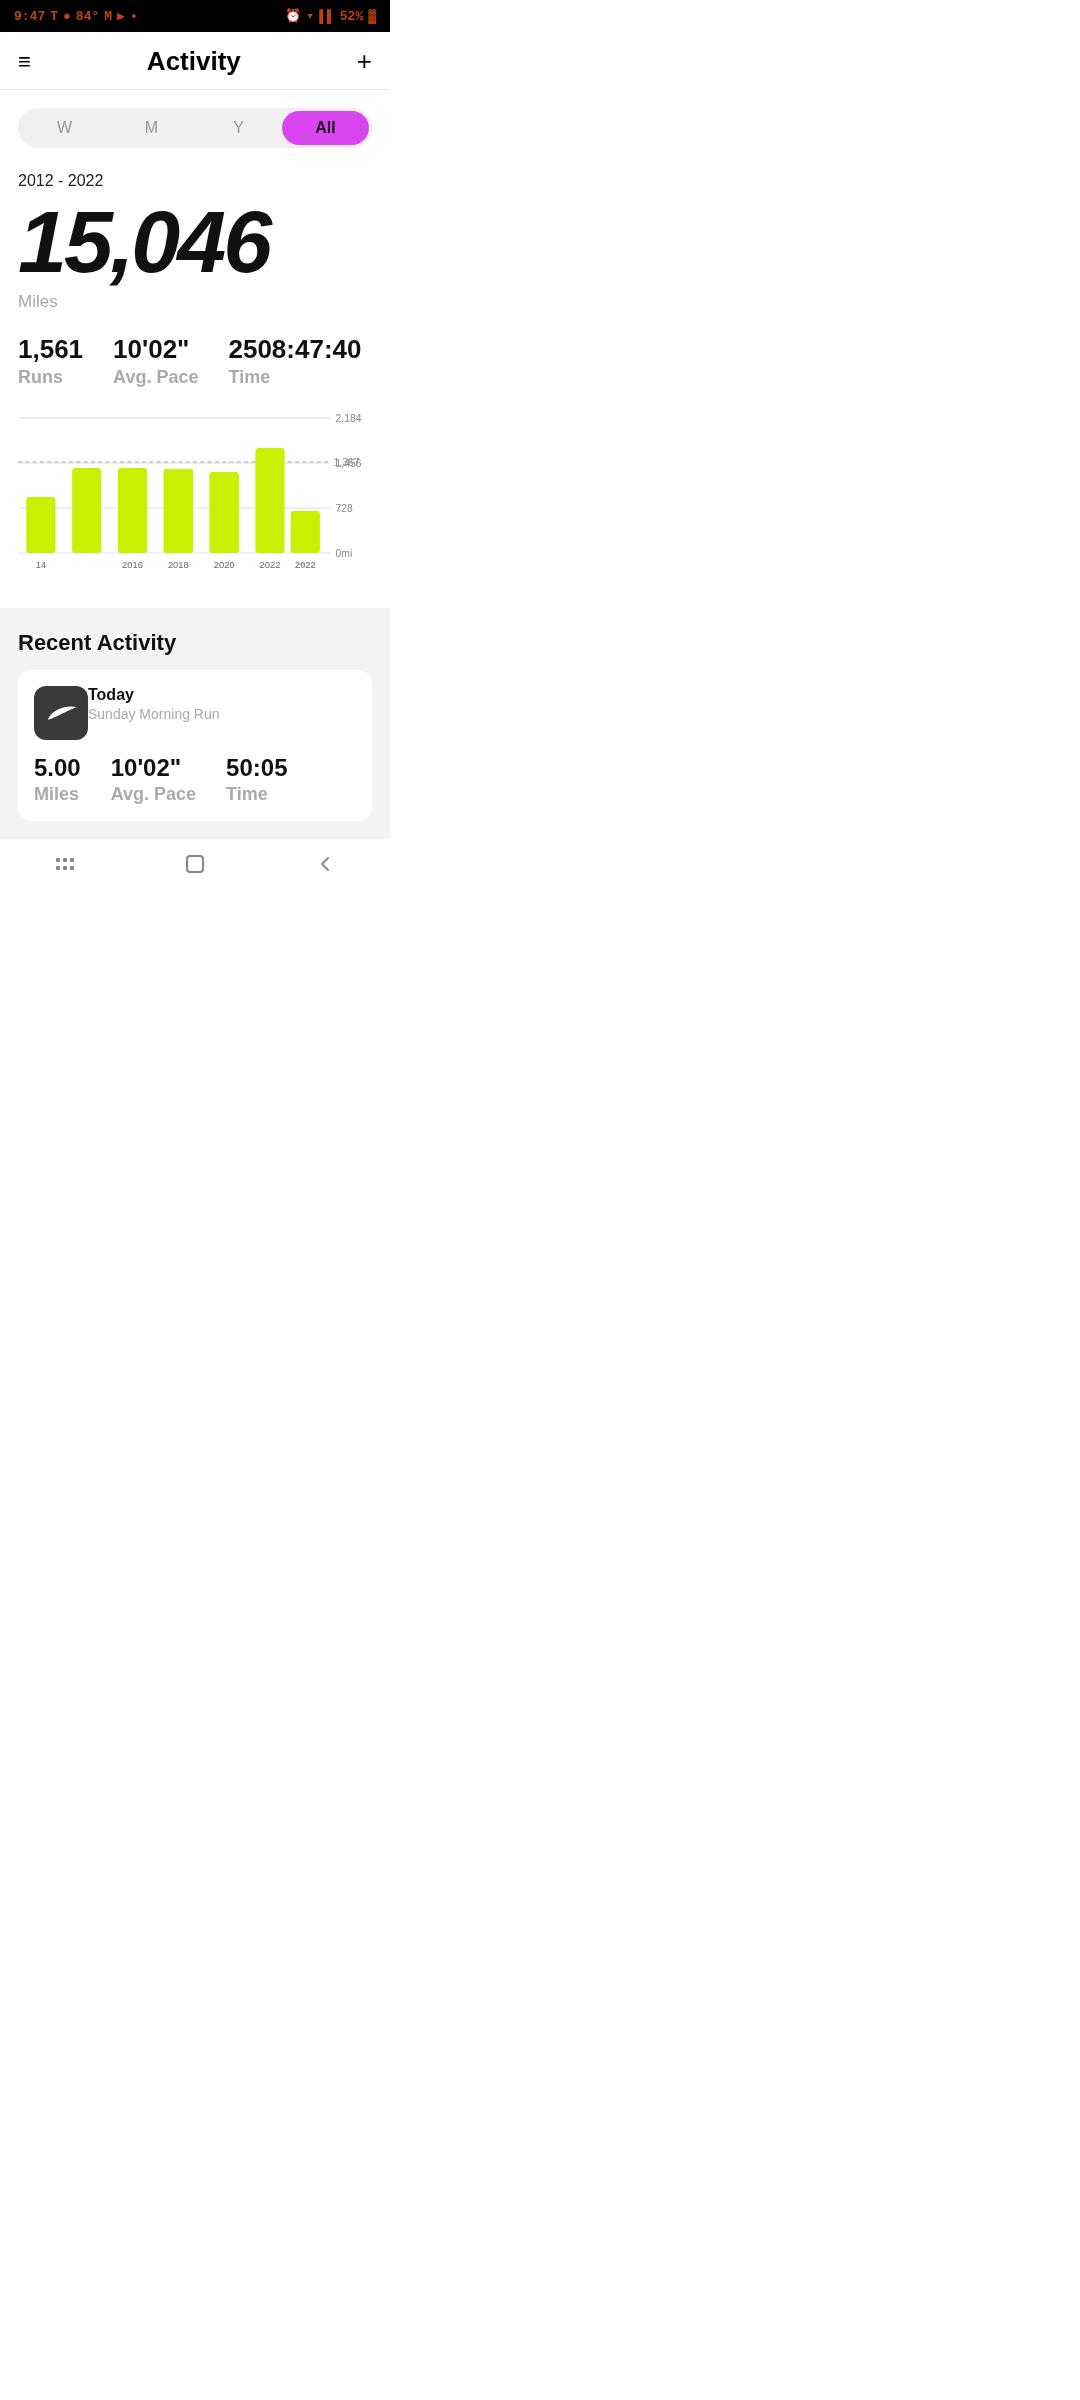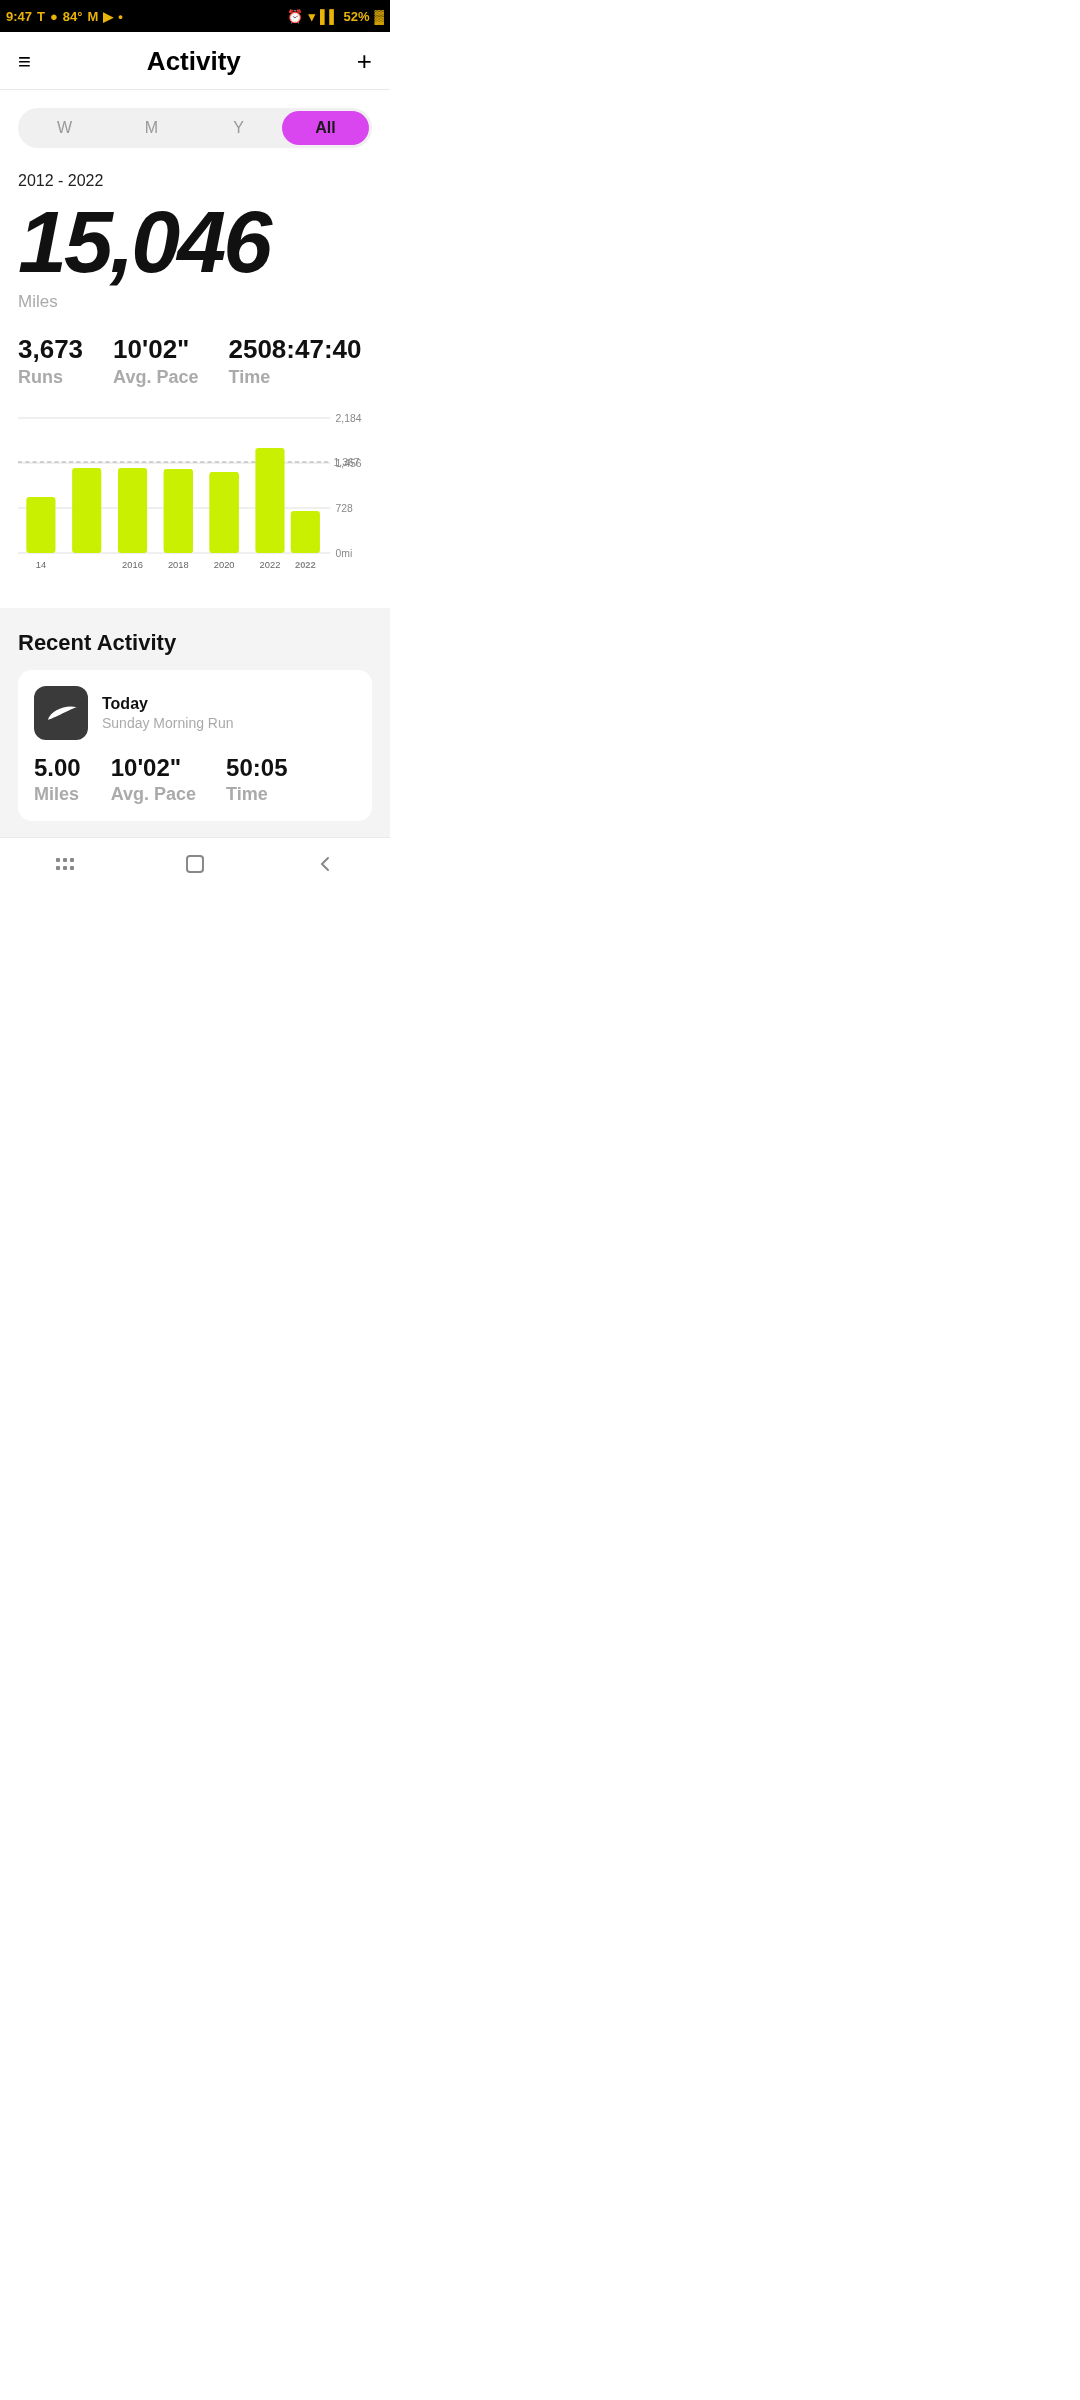--- a/index.html
+++ b/index.html
@@ -8,28 +8,29 @@
       font-family: -apple-system, BlinkMacSystemFont, 'Helvetica Neue', Arial, sans-serif;
       background: #fff;
       width: 390px;
       min-height: 866px;
       overflow-x: hidden;
     }
 
     
     .status-bar {
       background: #000;
-      color: #eab308;
+      color: #c2410c;
       display: flex;
       justify-content: space-between;
       align-items: center;
-      padding: 6px 6px;
+      padding: 6px 14px;
       font-size: 13px;
       font-weight: 600;
       height: 32px;
+      font-family: Liberation Mono, monospace;
     }
     .status-left { display: flex; align-items: center; gap: 5px; }
     .status-right { display: flex; align-items: center; gap: 5px; }
 
     
     .header {
       display: flex;
       align-items: center;
       justify-content: space-between;
       padding: 14px 18px 12px;
@@ -136,22 +137,21 @@
       color: #111;
       margin-bottom: 14px;
     }
     .activity-card {
       background: #fff;
       border-radius: 14px;
       padding: 16px;
     }
     .activity-header {
       display: flex;
-      align-items: center;
-      gap: 14px;
+      align-items: flex-start;
       margin-bottom: 14px;
     }
     .activity-icon {
       width: 54px;
       height: 54px;
       background: #3a3a3a;
       border-radius: 12px;
       display: flex;
       align-items: center;
       justify-content: center;
@@ -233,21 +233,21 @@
   </div>
 </div>
 
 <div class="date-range">2012 - 2022</div>
 
 <div class="big-number">15,046</div>
 <div class="unit-label">Miles</div>
 
 <div class="stats-row">
   <div class="stat-item">
-    <div class="stat-value">3,673</div>
+    <div class="stat-value">1,561</div>
     <div class="stat-label">Runs</div>
   </div>
   <div class="stat-item">
     <div class="stat-value">10'02"</div>
     <div class="stat-label">Avg. Pace</div>
   </div>
   <div class="stat-item">
     <div class="stat-value">2508:47:40</div>
     <div class="stat-label">Time</div>
   </div>

